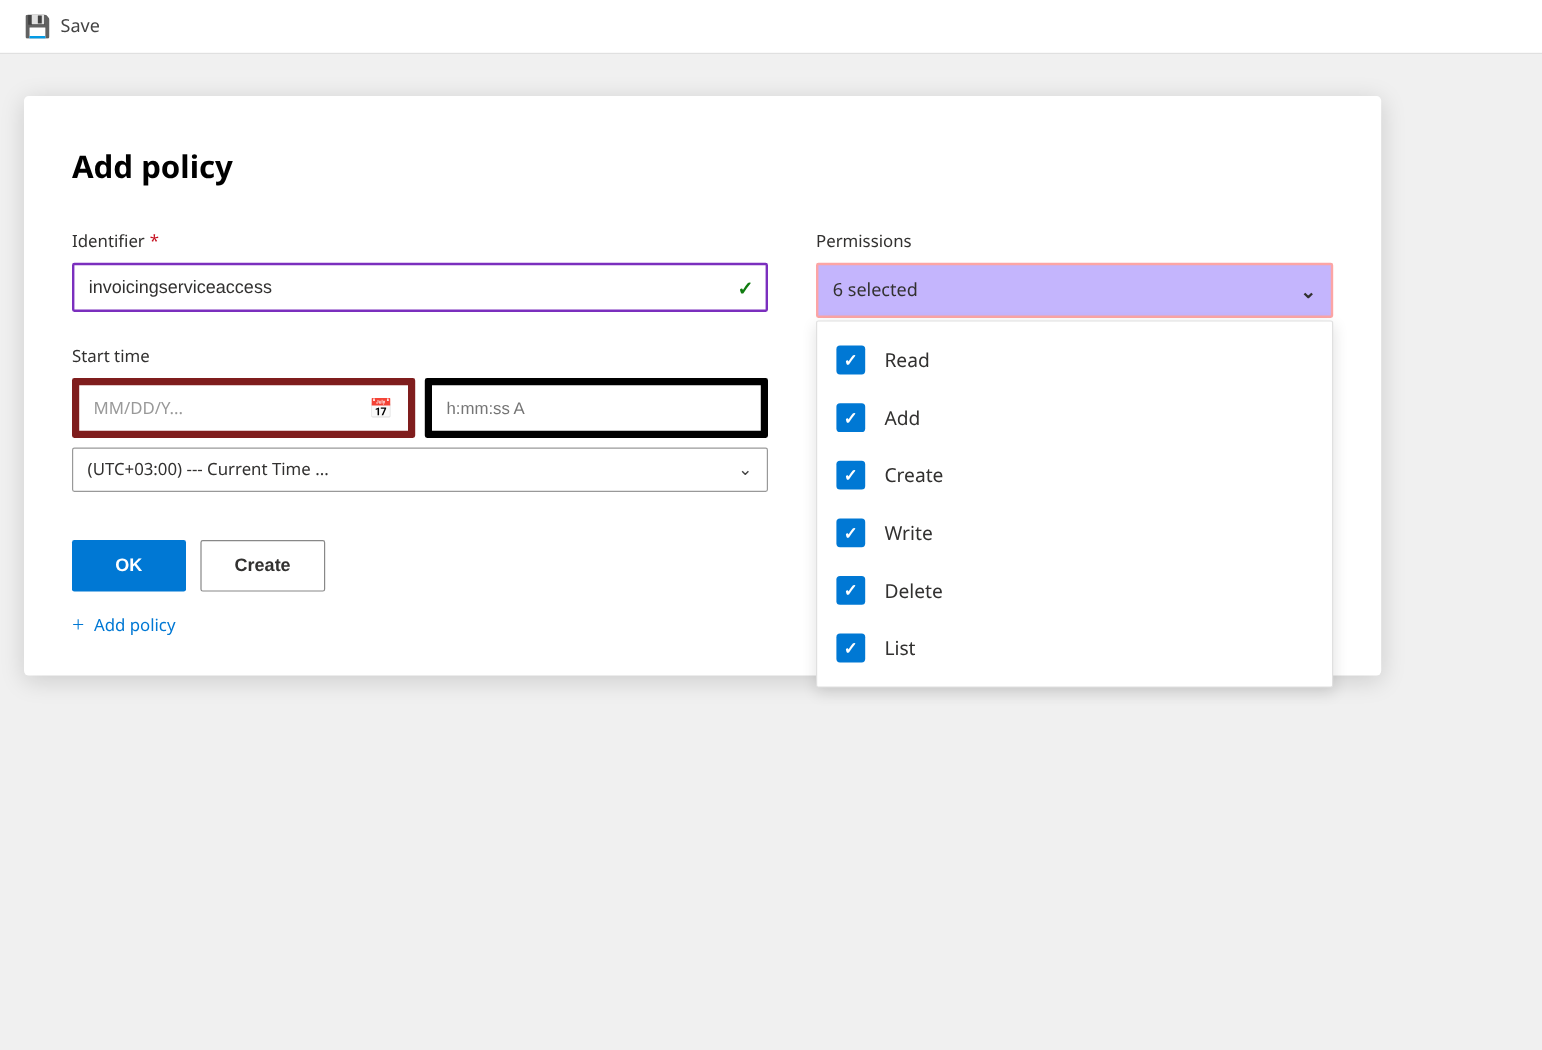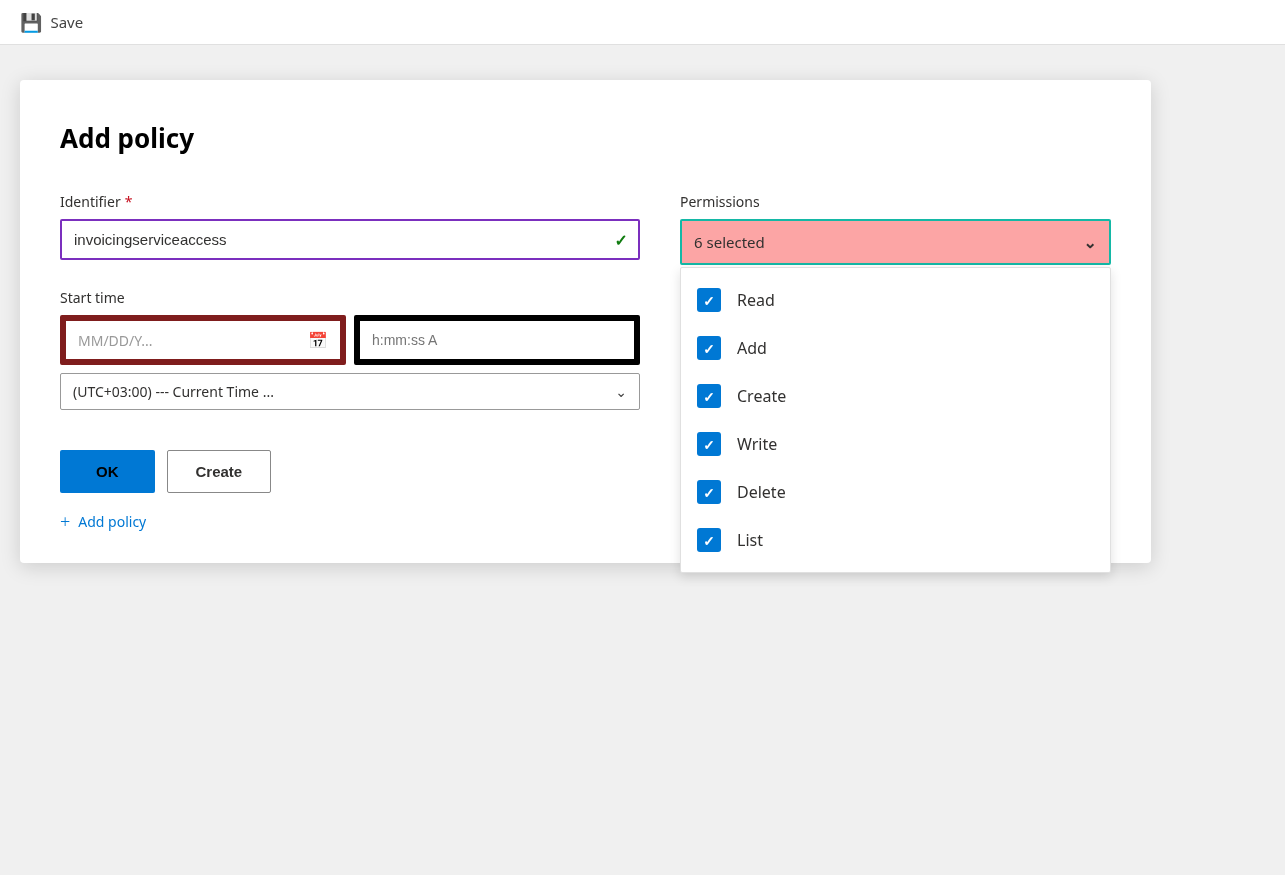--- a/index.html
+++ b/index.html
@@ -162,21 +162,21 @@
 
     
     .button-row {
       display: flex;
       gap: 12px;
       margin-top: 40px;
     }
 
     .btn-ok {
       background: #0078d4;
-      color: #000000;
+      color: #ffffff;
       border: none;
       border-radius: 2px;
       padding: 12px 36px;
       font-size: 15px;
       font-weight: 600;
       cursor: pointer;
     }
 
     .btn-cancel {
       background: #fff;
@@ -207,25 +207,25 @@
     
     .permissions-label {
       font-size: 14px;
       color: #323130;
       margin-bottom: 8px;
     }
 
     .permissions-select {
       display: flex;
       align-items: center;
-      border: 2px solid #14b8a6;
+      border: 2px solid #fca5a5;
       border-radius: 2px;
       padding: 10px 12px;
       cursor: pointer;
-      background: #fca5a5;
+      background: #c4b5fd;
     }
     .permissions-value {
       flex: 1;
       font-size: 15px;
       color: #323130;
     }
     .permissions-chevron {
       font-size: 16px;
       color: #323130;
       font-weight: bold;

